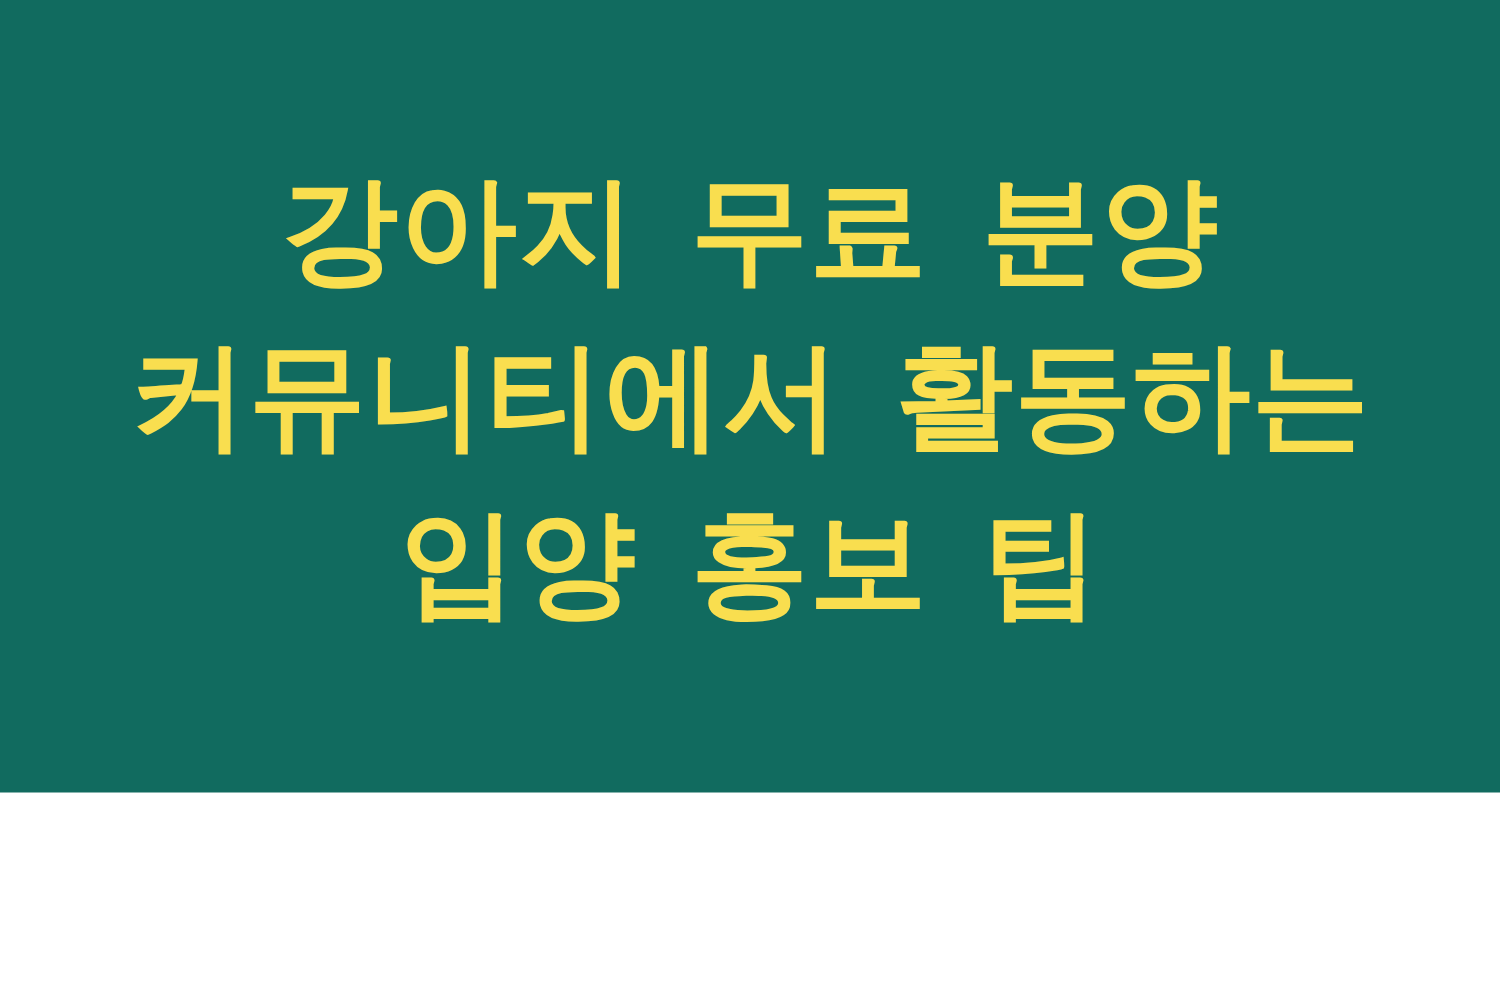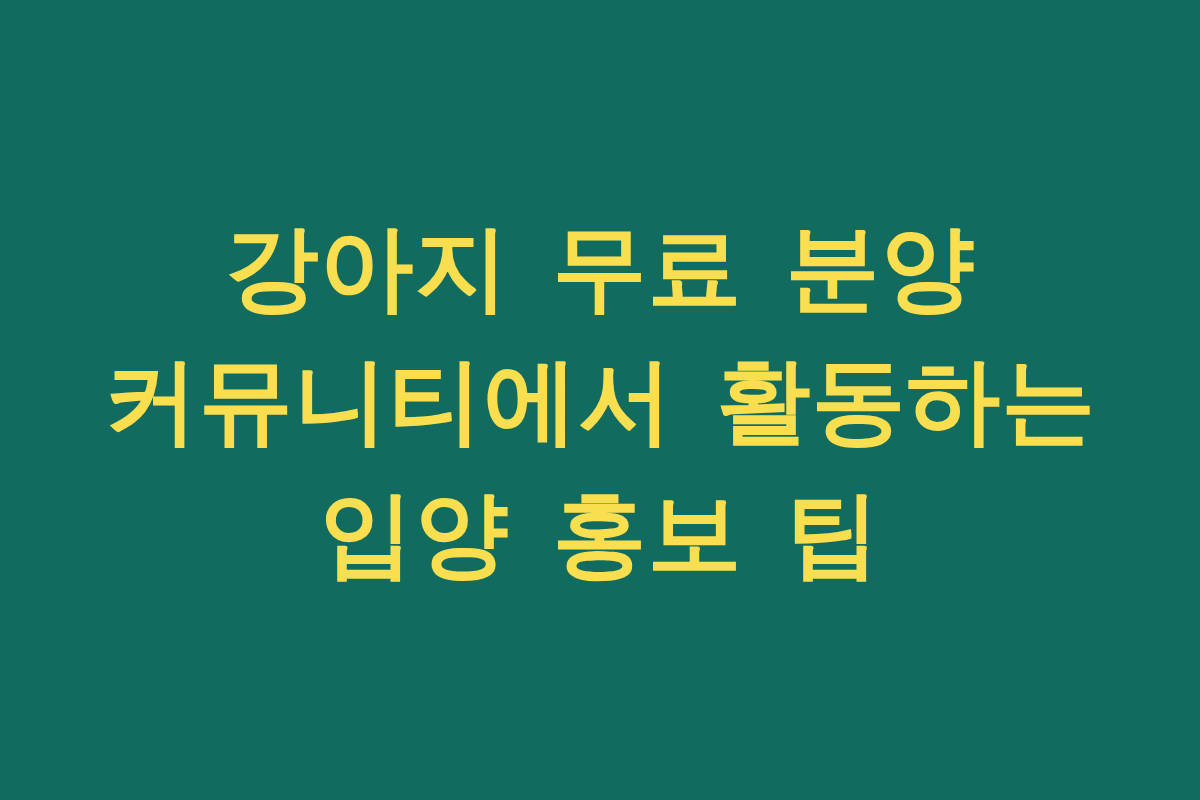--- a/index.html
+++ b/index.html
@@ -11,21 +11,21 @@
   body {
     width: 1200px;
     height: 800px;
     overflow: hidden;
     font-family: "Liberation Sans", sans-serif;
   }
 
   #banner {
     position: relative;
     width: 1200px;
-    height: 800px;
+    height: 634px;
     box-sizing: border-box;
     display: flex;
     align-items: center;
     justify-content: center;
     overflow: hidden;
   }
 
   #headline {
     width: 1030px;
     margin: 0;

